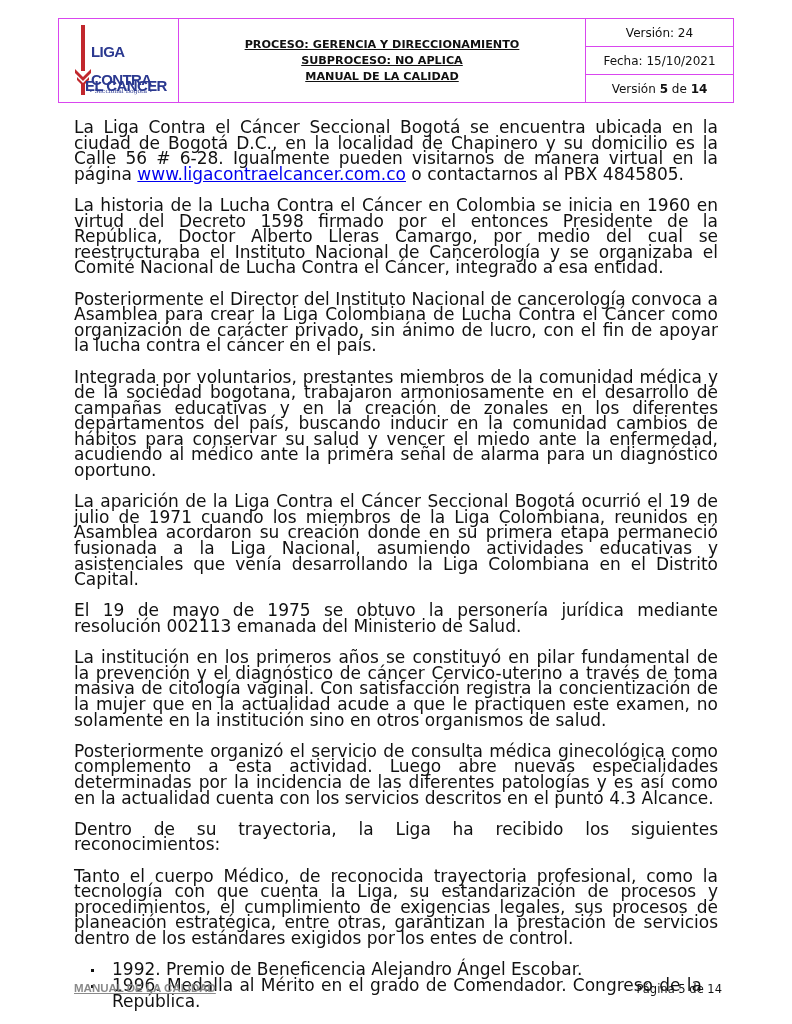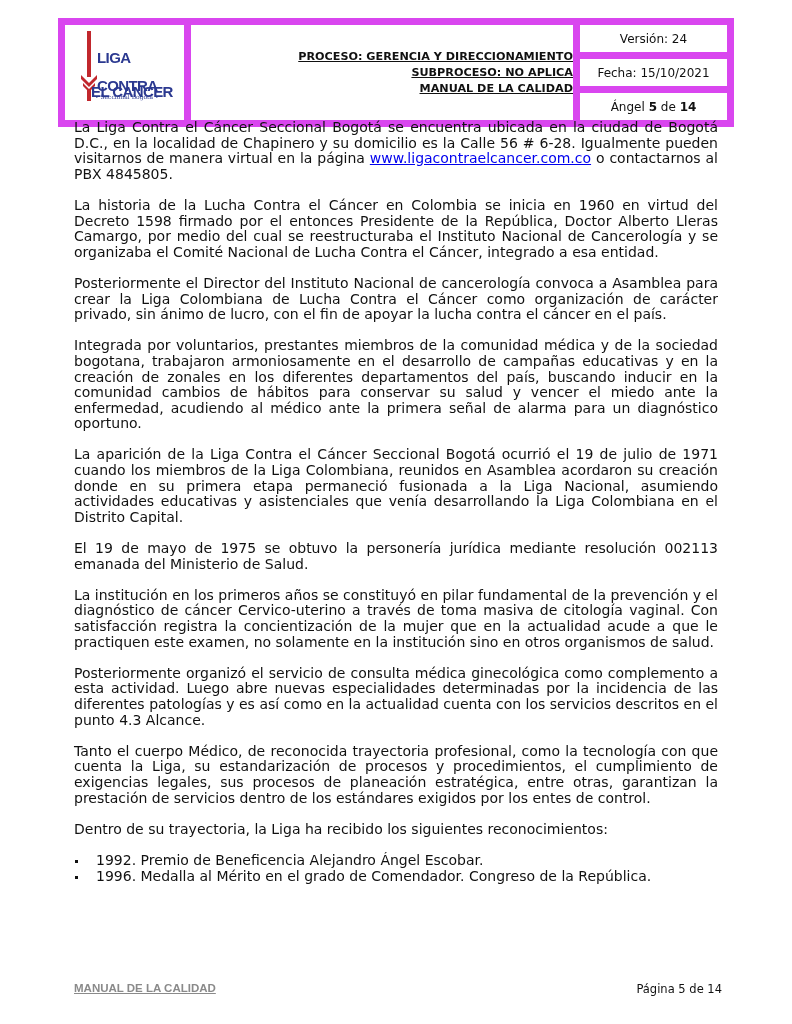--- a/index.html
+++ b/index.html
@@ -1,35 +1,35 @@
 <!DOCTYPE html>
 <html><head>
 <meta charset="utf-8">
 <style>
   html, body { margin: 0; padding: 0; background: #ffffff; }
   body { width: 792px; height: 1024px; position: relative; overflow: hidden;
          font-family: "DejaVu Sans", sans-serif; color: #111; }
   .hdr { position: absolute; left: 58px; top: 18px; width: 676px; height: 83px;
          border-collapse: collapse; }
-  .hdr td { border: 7px solid #d946ef; padding: 0; }
+  .hdr td { border: 1px solid #d946ef; padding: 0; }
   .logo-cell { width: 119px; position: relative; }
-  .title-cell { text-align: right; font-weight: bold; font-size: 11.2px; line-height: 16px;
+  .title-cell { text-align: center; font-weight: bold; font-size: 11.2px; line-height: 16px;
                 text-decoration: underline; vertical-align: middle; padding-top: 2px; }
   .meta-cell { width: 147px; text-align: center; font-size: 12px; height: 27px; }
   .logo { position: absolute; left: 8px; top: 4px; width: 104px; height: 76px; }
   .logo .sword { position: absolute; left: 7px; top: 2px; }
   .logo .lt { position: absolute; left: 24px; color: #2b3990; font-weight: bold;
               font-family: "Liberation Sans", sans-serif; font-size: 15px; line-height: 13px; letter-spacing: -0.6px; }
   .logo .sub { position: absolute; left: 22px; top: 64px; font-size: 6px; color: #2b3990;
                font-family: "DejaVu Serif", serif; white-space: nowrap; }
-  .body { position: absolute; left: 74px; top: 120px; width: 644px; font-size: 14px;
+  .body { position: absolute; left: 74px; top: 120px; width: 644px; font-size: 17px;
           line-height: 15.6px; text-align: justify; }
   .body p { margin: 0 0 15.6px 0; }
   .body a { color: #0000ee; text-decoration: underline; }
-  .bullets { list-style: none; margin: 0; padding: 0; }
+  .bullets { list-style: none; margin: 16px; padding: 0; }
   .bullets li { position: relative; padding-left: 22px; }
   .bullets li::before { content: ""; position: absolute; left: 1px; top: 7px; width: 3px; height: 3px; background: #111; }
   .footer-left { position: absolute; left: 74px; top: 982px; font-size: 11.5px; font-weight: bold;
                  color: #8a8a8a; text-decoration: underline; font-family: "Liberation Sans", sans-serif; }
   .footer-right { position: absolute; right: 70px; top: 982px; font-size: 11.5px; color: #111; }
 </style>
 </head>
 <body>
 
 <table class="hdr">
@@ -54,36 +54,36 @@
       <div>PROCESO: GERENCIA Y DIRECCIONAMIENTO</div>
       <div>SUBPROCESO: NO APLICA</div>
       <div>MANUAL DE LA CALIDAD</div>
     </td>
     <td class="meta-cell">Versión: 24</td>
   </tr>
   <tr>
     <td class="meta-cell">Fecha: 15/10/2021</td>
   </tr>
   <tr>
-    <td class="meta-cell"><span>Ángel </span><b>5</b><span> de </span><b>14</b></td>
+    <td class="meta-cell"><span>Versión </span><b>5</b><span> de </span><b>14</b></td>
   </tr>
 </tbody>
   </table>
 
 <div class="body">
   <p><span>La Liga Contra el Cáncer Seccional Bogotá se encuentra ubicada en la ciudad de Bogotá D.C., en la localidad de Chapinero y su domicilio es la Calle 56 # 6-28. Igualmente pueden visitarnos de manera virtual en la página </span><a>www.ligacontraelcancer.com.co</a><span> o contactarnos al PBX 4845805.</span></p>
   <p>La historia de la Lucha Contra el Cáncer en Colombia se inicia en 1960 en virtud del Decreto 1598 firmado por el entonces Presidente de la República, Doctor Alberto Lleras Camargo, por medio del cual se reestructuraba el Instituto Nacional de Cancerología y se organizaba el Comité Nacional de Lucha Contra el Cáncer, integrado a esa entidad.</p>
   <p>Posteriormente el Director del Instituto Nacional de cancerología convoca a Asamblea para crear la Liga Colombiana de Lucha Contra el Cáncer como organización de carácter privado, sin ánimo de lucro, con el fin de apoyar la lucha contra el cáncer en el país.</p>
   <p>Integrada por voluntarios, prestantes miembros de la comunidad médica y de la sociedad bogotana, trabajaron armoniosamente en el desarrollo de campañas educativas y en la creación de zonales en los diferentes departamentos del país, buscando inducir en la comunidad cambios de hábitos para conservar su salud y vencer el miedo ante la enfermedad, acudiendo al médico ante la primera señal de alarma para un diagnóstico oportuno.</p>
   <p>La aparición de la Liga Contra el Cáncer Seccional Bogotá ocurrió el 19 de julio de 1971 cuando los miembros de la Liga Colombiana, reunidos en Asamblea acordaron su creación donde en su primera etapa permaneció fusionada a la Liga Nacional, asumiendo actividades educativas y asistenciales que venía desarrollando la Liga Colombiana en el Distrito Capital.</p>
   <p>El 19 de mayo de 1975 se obtuvo la personería jurídica mediante resolución 002113 emanada del Ministerio de Salud.</p>
   <p>La institución en los primeros años se constituyó en pilar fundamental de la prevención y el diagnóstico de cáncer Cervico-uterino a través de toma masiva de citología vaginal. Con satisfacción registra la concientización de la mujer que en la actualidad acude a que le practiquen este examen, no solamente en la institución sino en otros organismos de salud.</p>
   <p>Posteriormente organizó el servicio de consulta médica ginecológica como complemento a esta actividad. Luego abre nuevas especialidades determinadas por la incidencia de las diferentes patologías y es así como en la actualidad cuenta con los servicios descritos en el punto 4.3 Alcance.</p>
+  <p>Dentro de su trayectoria, la Liga ha recibido los siguientes reconocimientos:</p>
   <p>Tanto el cuerpo Médico, de reconocida trayectoria profesional, como la tecnología con que cuenta la Liga, su estandarización de procesos y procedimientos, el cumplimiento de exigencias legales, sus procesos de planeación estratégica, entre otras, garantizan la prestación de servicios dentro de los estándares exigidos por los entes de control.</p>
-  <p>Dentro de su trayectoria, la Liga ha recibido los siguientes reconocimientos:</p>
   <ul class="bullets">
     <li>1992. Premio de Beneficencia Alejandro Ángel Escobar.</li>
     <li>1996. Medalla al Mérito en el grado de Comendador. Congreso de la República.</li>
   </ul>
 </div>
 
 <div class="footer-left">MANUAL DE LA CALIDAD</div>
 <div class="footer-right">Página 5 de 14</div>
 
 </body></html>

